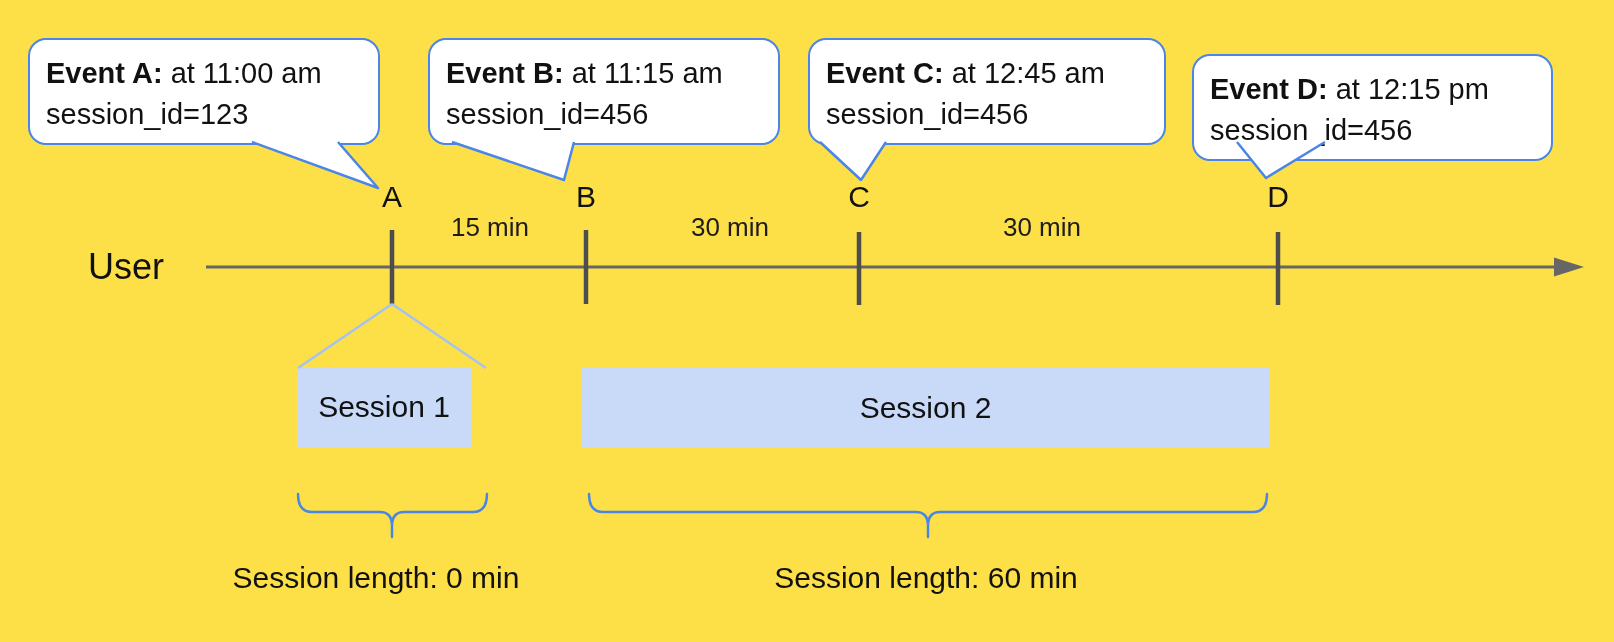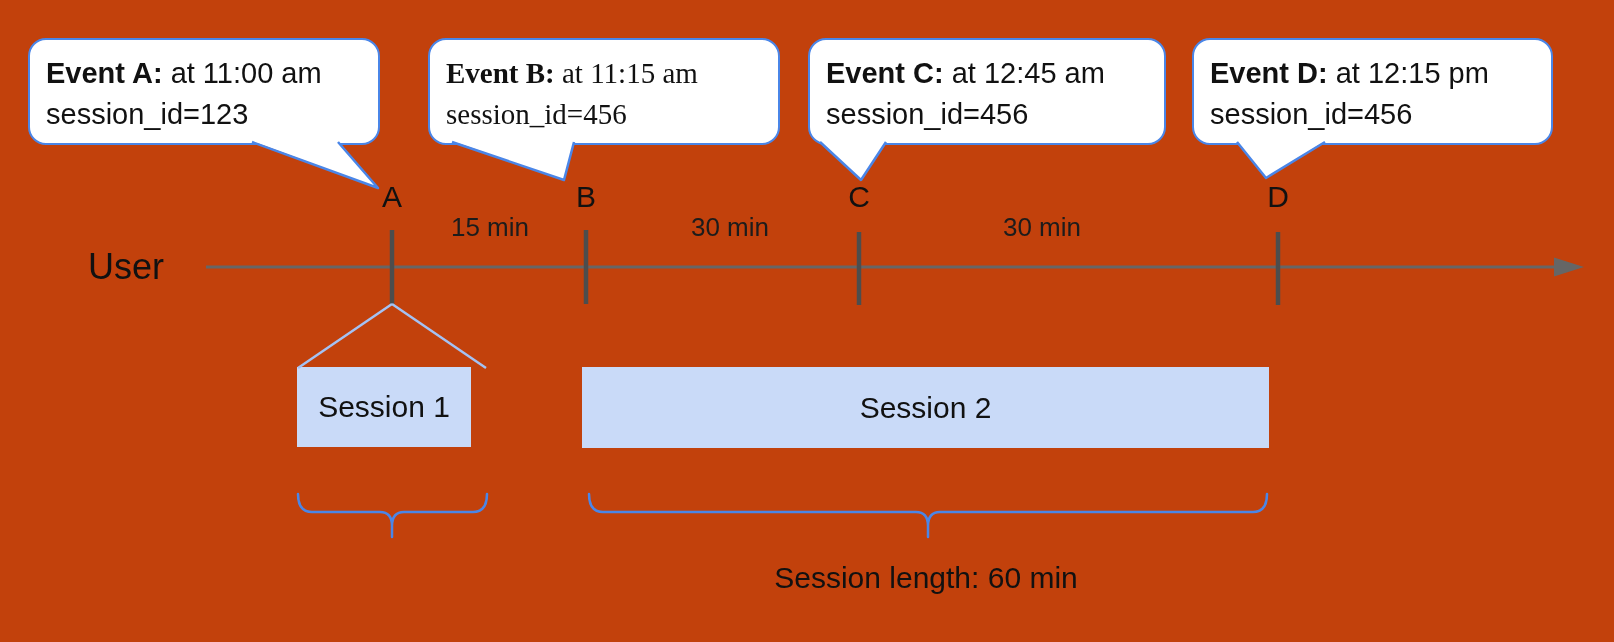--- a/index.html
+++ b/index.html
@@ -1,17 +1,17 @@
 <!DOCTYPE html>
 <html><head>
 <meta charset="utf-8">
 <style>
   html,body{margin:0;padding:0;background:#fff;}
   .stage{
-    position:relative;width:1614px;height:642px;background:#c2410c;
+    position:relative;width:1614px;height:642px;background:#fde047;
     font-family:"Liberation Sans",sans-serif;color:#111;overflow:hidden;
   }
   
   .callout{
     position:absolute;top:38px;height:107px;box-sizing:border-box;
     background:#fff;border:2.5px solid #4a86e8;border-radius:18px;
     padding:13px 0 0 16px;font-size:29px;line-height:41px;white-space:nowrap;
   }
   .callout b{font-weight:bold;}
   
@@ -37,33 +37,33 @@
 <body>
 
 <div class="stage">
 
   <div class="callout" style="left:28px;width:352px;">
     <b>Event A:</b>
     <span>at 11:00 am</span><br>
     <span>session_id=123</span>
   </div>
 
-  <div class="callout" style="left:428px;width:352px;font-family:Liberation Serif, serif;">
+  <div class="callout" style="left:428px;width:352px;">
     <b>Event B:</b>
     <span>at 11:15 am</span><br>
     <span>session_id=456</span>
   </div>
 
   <div class="callout" style="left:808px;width:358px;">
     <b>Event C:</b>
     <span>at 12:45 am</span><br>
     <span>session_id=456</span>
   </div>
 
-  <div class="callout" style="left:1192px;width:361px;">
+  <div class="callout" style="left:1192px;width:361px;margin-top:16px;">
     <b>Event D:</b>
     <span>at 12:15 pm</span><br>
     <span>session_id=456</span>
   </div>
 
   <div class="lbl ev-letter" style="left:362px;">A</div>
   <div class="lbl ev-letter" style="left:556px;">B</div>
   <div class="lbl ev-letter" style="left:829px;">C</div>
   <div class="lbl ev-letter" style="left:1248px;">D</div>
 
@@ -73,20 +73,21 @@
 
   <div class="lbl user-label">User</div>
 
   <div class="session-box session1">
     <span>Session 1</span>
   </div>
   <div class="session-box session2">
     <span>Session 2</span>
   </div>
 
+  <div class="lbl len-label" style="left:166px;width:420px;">Session length: 0 min</div>
   <div class="lbl len-label" style="left:706px;width:440px;">Session length: 60 min</div>
 
   <svg class="overlay" viewBox="0 0 1614 642">
 
     <g>
       <polygon points="252,141 378,188 338,141" fill="#ffffff"></polygon>
       <path d="M 252,142 L 378,188 L 338,142" fill="none" stroke="#4a86e8" stroke-width="2.5" stroke-linejoin="round"></path>
     </g>
     <g>
       <polygon points="452,141 564,180 574,141" fill="#ffffff"></polygon>

